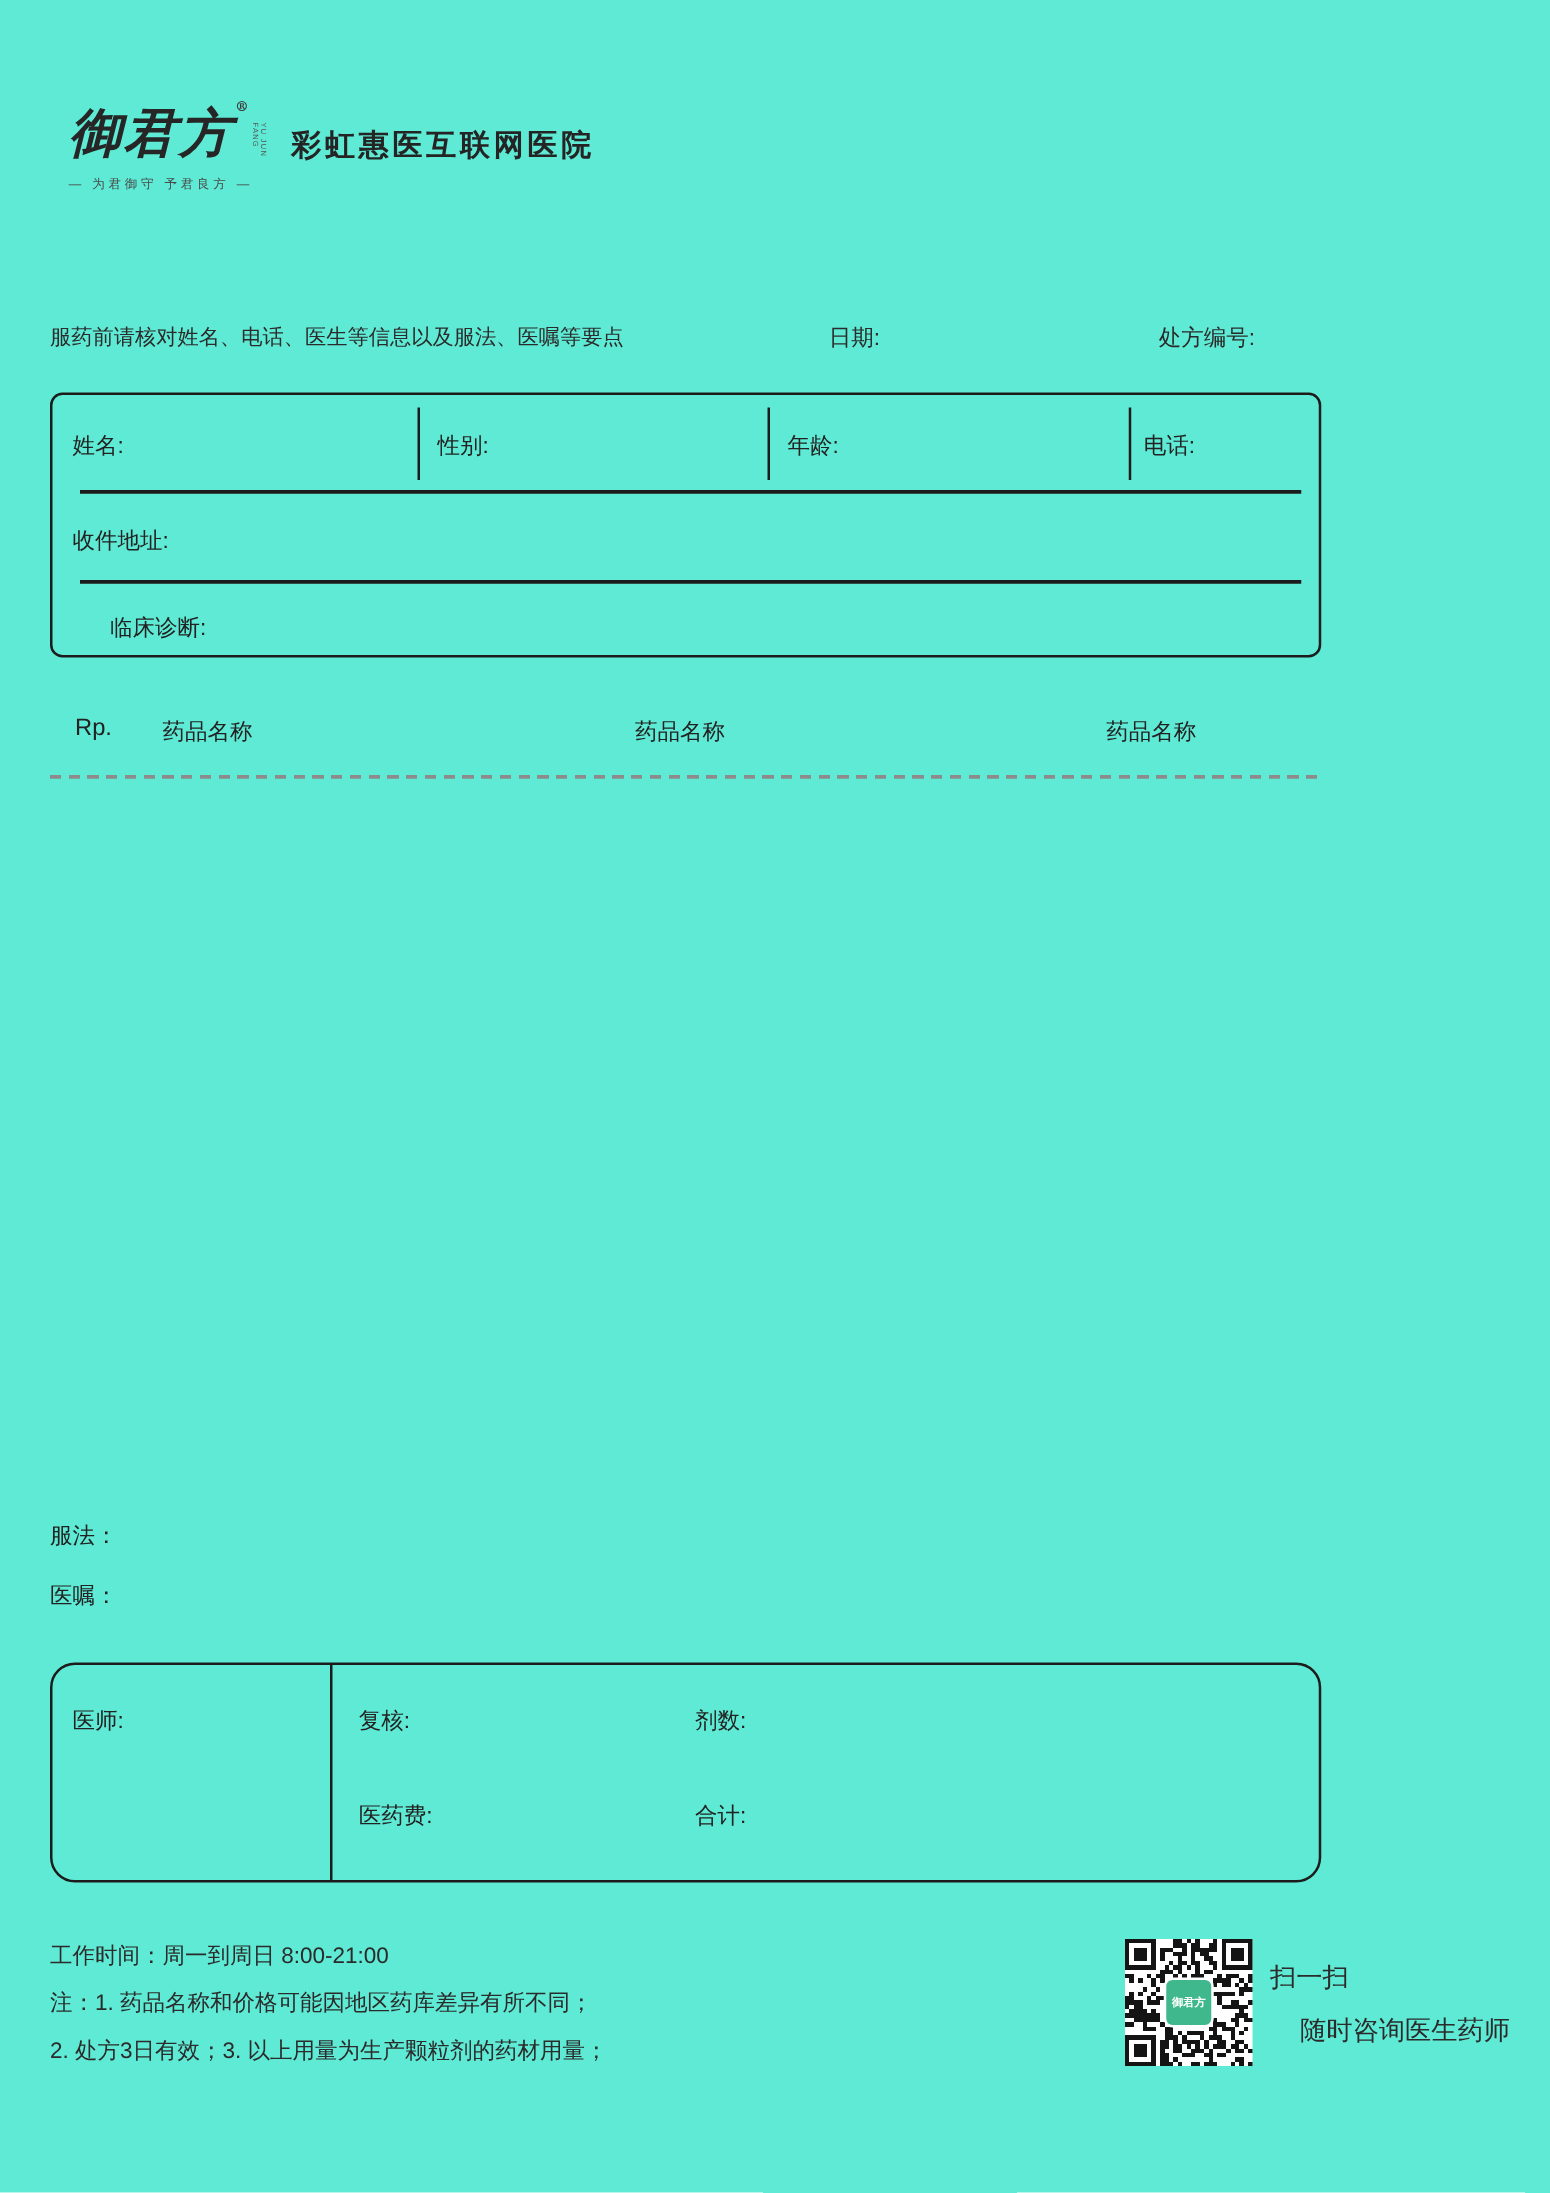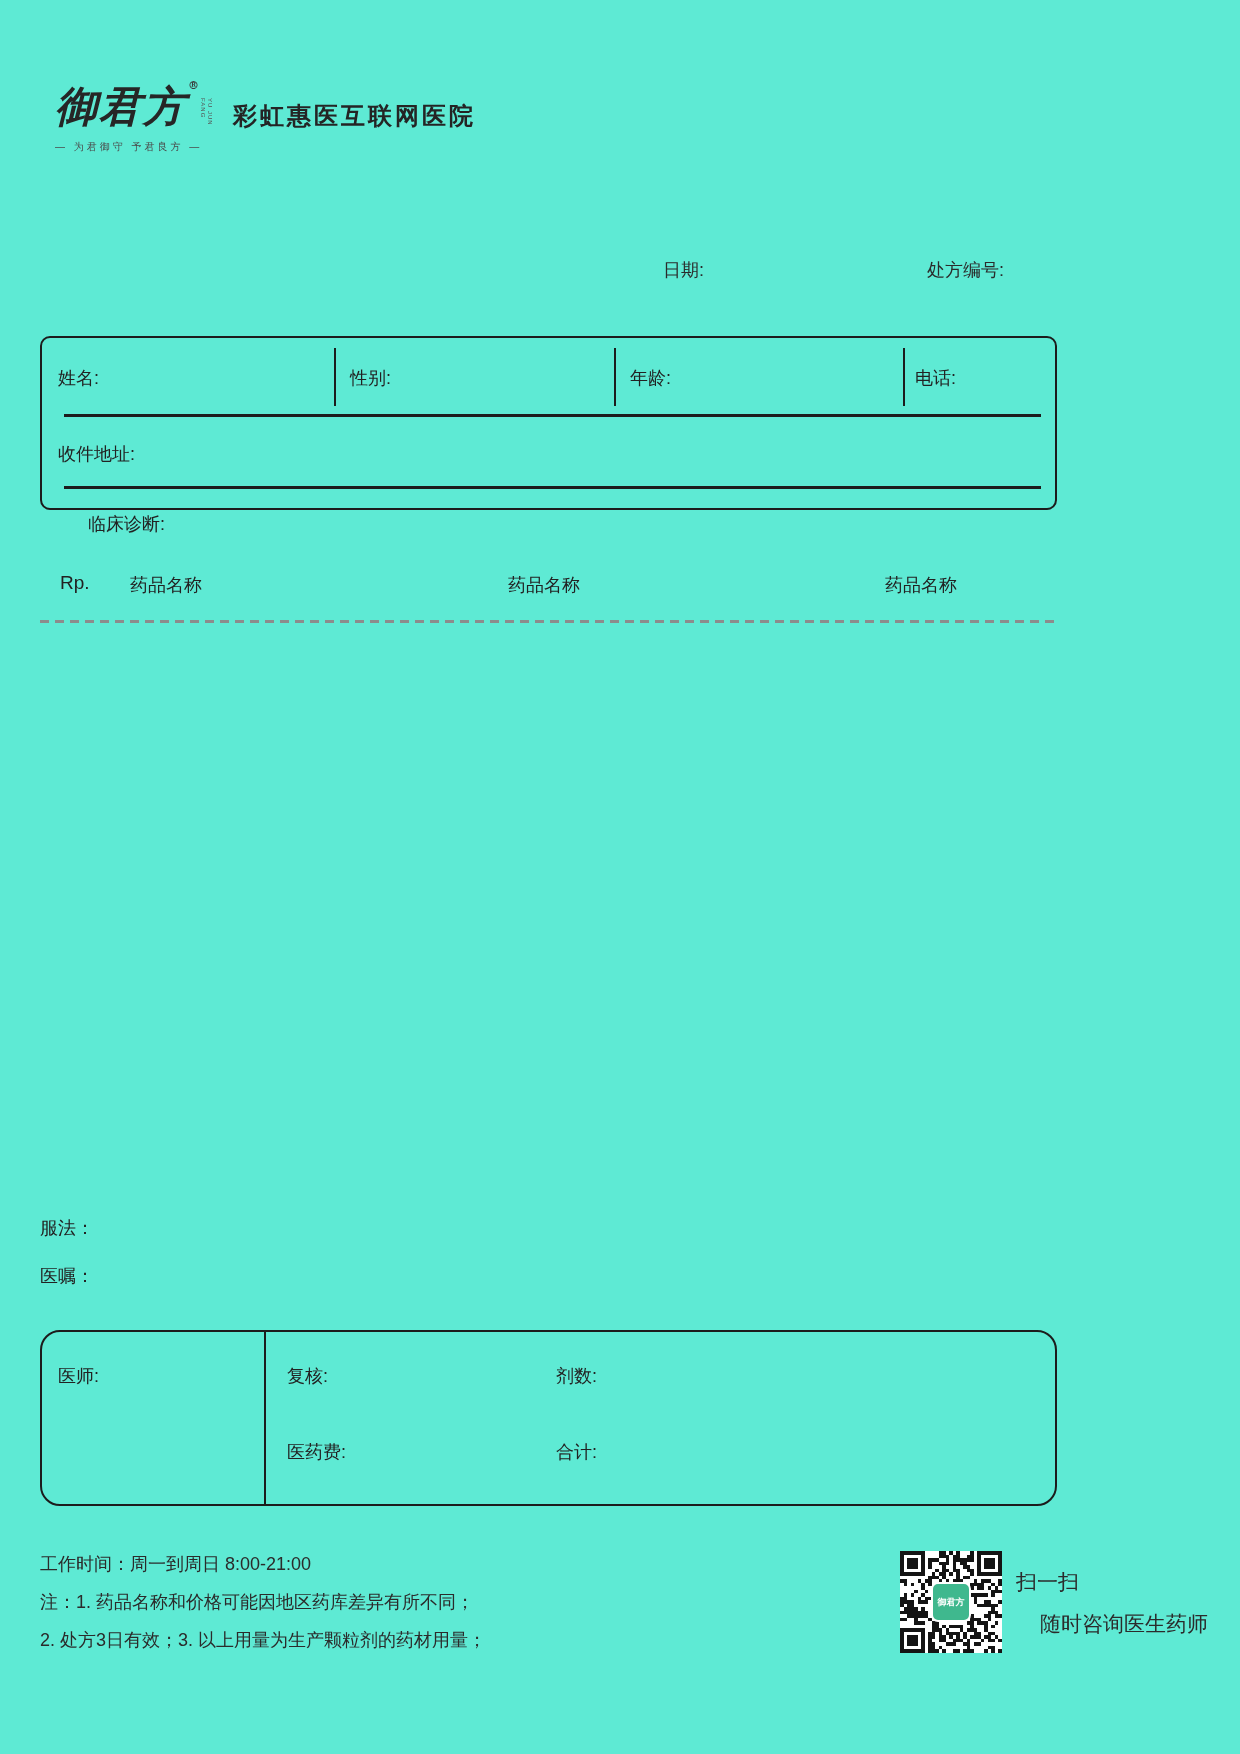--- a/index.html
+++ b/index.html
@@ -14,21 +14,21 @@
   .logo-side { position:absolute; top:14px; right:-26px; writing-mode:vertical-rl; font-family:"Liberation Sans",sans-serif; font-style:normal; font-weight:400; font-size:6px; letter-spacing:1px; color:#555; }
   .logo-tagline { margin-top:10px; font-size:10px; letter-spacing:3px; color:#4a4a4a; white-space:nowrap; }
   .hospital-title { position:absolute; left:233px; top:100px; font-size:24px; font-weight:700; letter-spacing:3px; color:#242424; }
 
   
   .notice { position:absolute; left:40px; top:258px; font-size:17px; color:#2b2b2b; }
   .date-label { position:absolute; left:663px; top:258px; font-size:18px; color:#2b2b2b; }
   .rxno-label { position:absolute; left:927px; top:258px; font-size:18px; color:#2b2b2b; }
 
   
-  .patient-box { position:absolute; left:40px; top:336px; width:1017px; height:174px; border:2.5px solid #1c1c1c; border-radius:10px; }
+  .patient-box { position:absolute; left:40px; top:314px; width:1017px; height:212px; border:2.5px solid #1c1c1c; border-radius:10px; }
   .p-label { position:absolute; font-size:18px; color:#222; }
   .v-div { position:absolute; top:10px; width:2px; height:58px; background:#1c1c1c; }
   .h-line { position:absolute; left:22px; right:14px; height:2.5px; background:#1c1c1c; }
 
   
   .rp-label { position:absolute; left:60px; top:572px; font-size:19px; color:#222; }
   .drug-col { position:absolute; top:573px; font-size:18px; color:#222; }
   .dashed-line { position:absolute; left:40px; top:620px; width:1017px; height:3px;
     background:repeating-linear-gradient(to right,#8c8c8c 0 9px,transparent 9px 15px); }
 
@@ -59,20 +59,21 @@
   <div class="logo-block">
     <div class="logo-main">
       <span>御君方</span>
       <span class="logo-reg">®</span>
       <span class="logo-side">YU JUN FANG</span>
     </div>
     <div class="logo-tagline">— 为君御守 予君良方 —</div>
   </div>
   <div class="hospital-title">彩虹惠医互联网医院</div>
 
+  <div class="notice">服药前请核对姓名、电话、医生等信息以及服法、医嘱等要点</div>
   <div class="date-label">日期:</div>
   <div class="rxno-label">处方编号:</div>
 
   <div class="patient-box">
     <div class="p-label" style="left:16px; top:28px;">姓名:</div>
     <div class="v-div" style="left:292px;"></div>
     <div class="p-label" style="left:308px; top:28px;">性别:</div>
     <div class="v-div" style="left:572px;"></div>
     <div class="p-label" style="left:588px; top:28px;">年龄:</div>
     <div class="v-div" style="left:861px;"></div>

